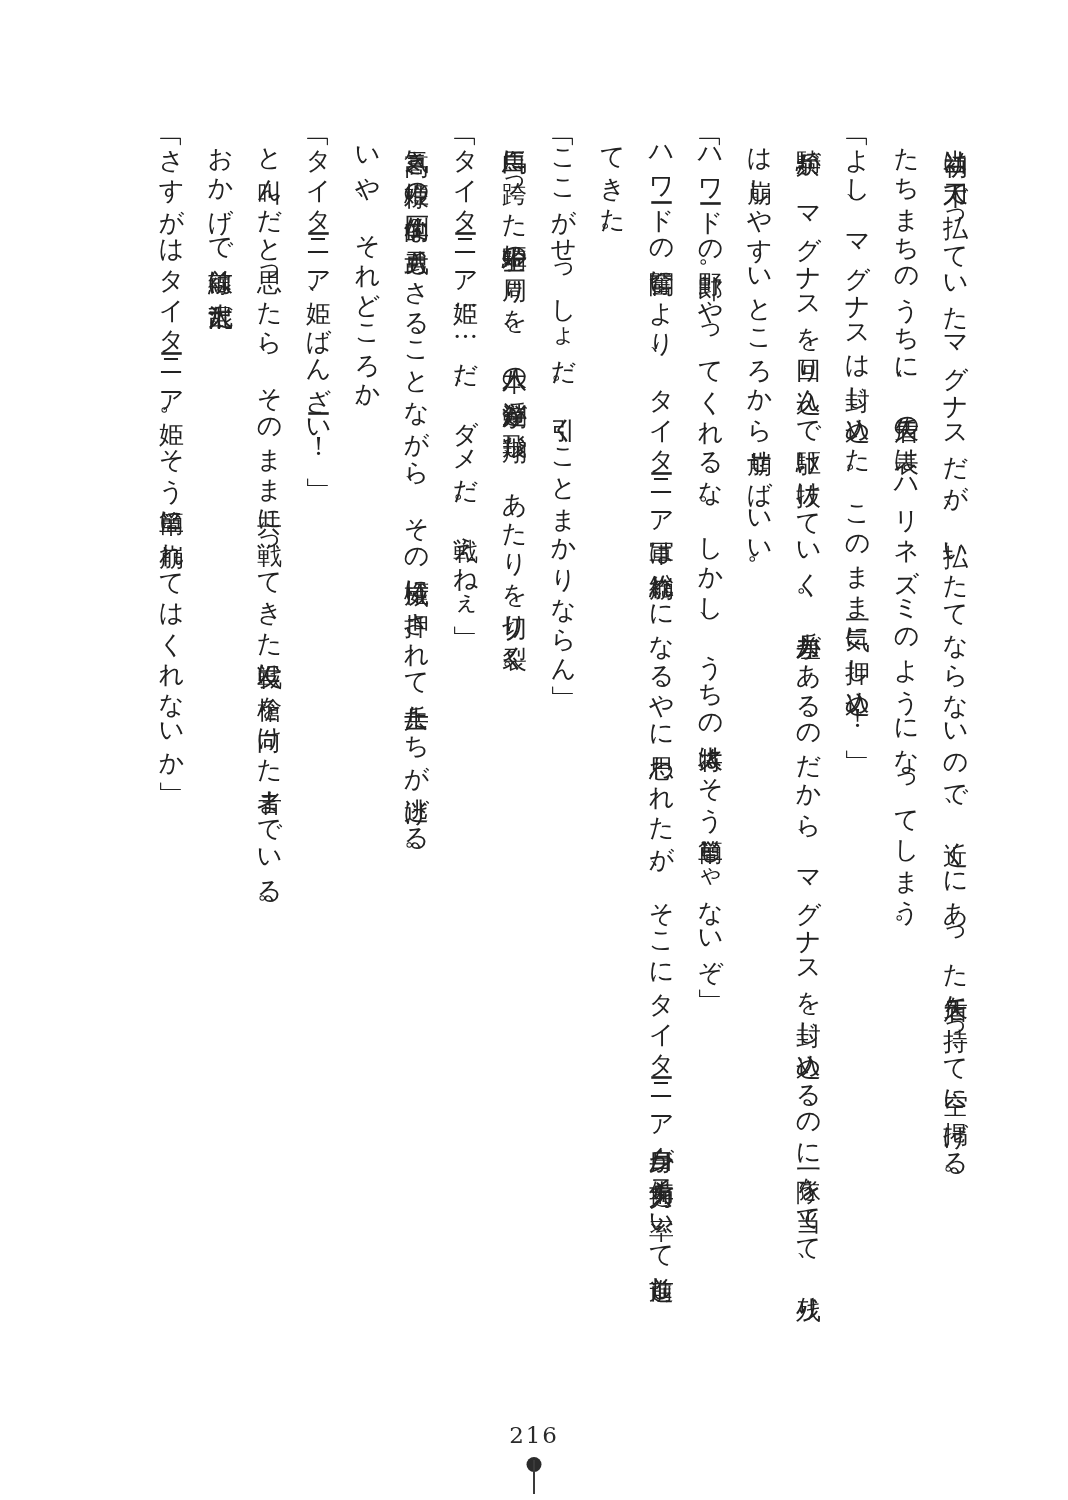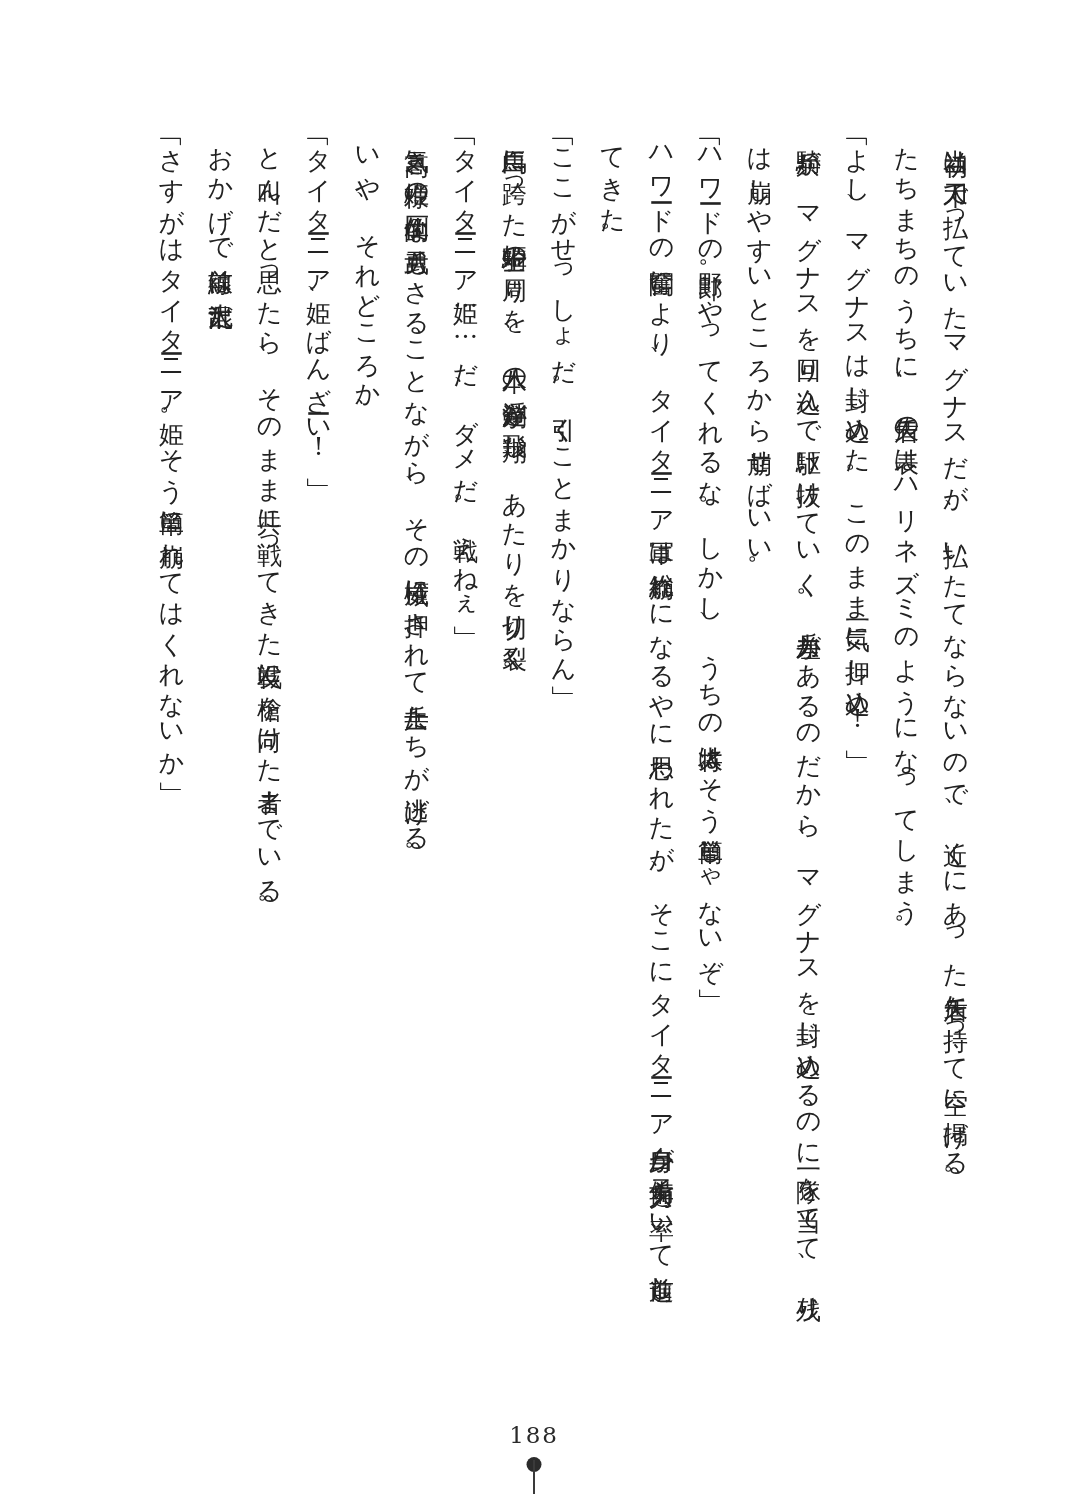--- a/index.html
+++ b/index.html
@@ -95,17 +95,17 @@
       <p class="">白馬に跨った姫騎士の周りを、八本の浮遊剣が飛翔し、あたりを切り裂く。</p>
       <p class="">「タイターニア姫……だ、ダメだ。戦えねぇ」</p>
       <p class="">気高き姫様の圧倒的な武勇もさることながら、その権威に押されて兵士たちが逃げる。</p>
       <p class="">いや、それどころか、</p>
       <p class="">「タイターニア姫、ばんざーい!」</p>
       <p class="">と叫んだと思ったら、そのまま共に戦ってきた戦友に槍を向けた者までいる。</p>
       <p class="">おかげで前線は大混乱だ。</p>
       <p class="">「さすがはタイターニア姫。そう簡単に崩れてはくれないか」</p>
     </div>
 
-  <div class="page-number">188</div>
+  <div class="page-number">216</div>
   <div class="footer-dot"></div>
   <div class="footer-mark"></div>
 
 </div>
 
 </body></html>

